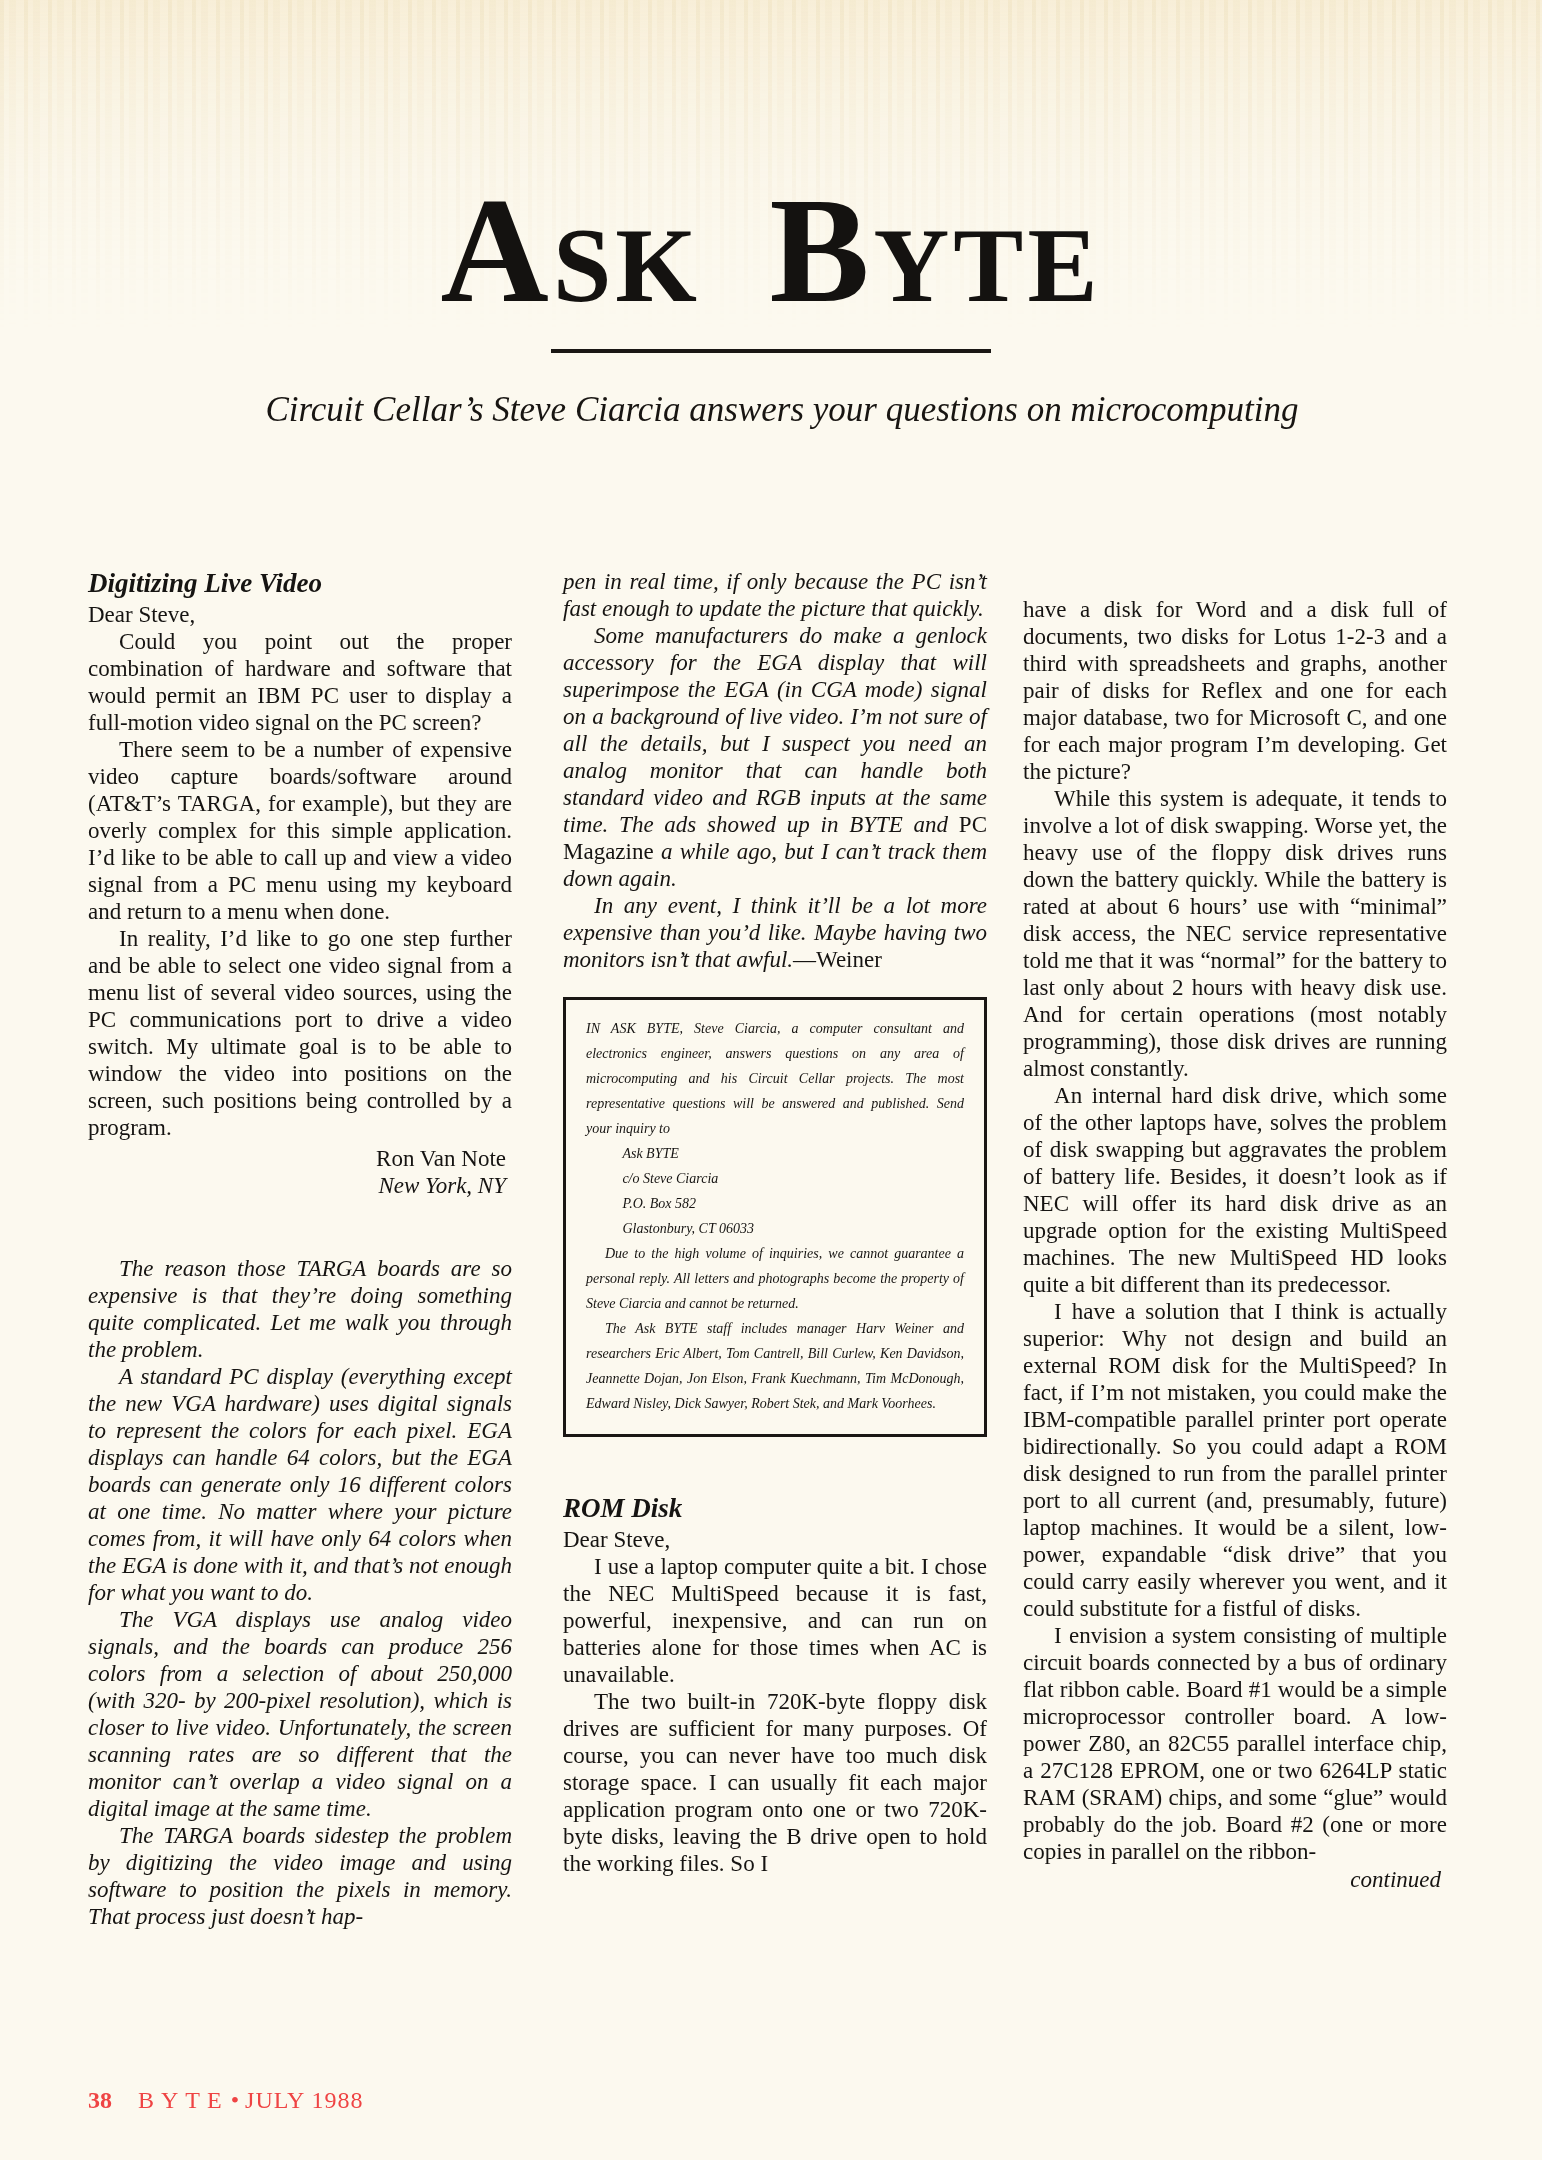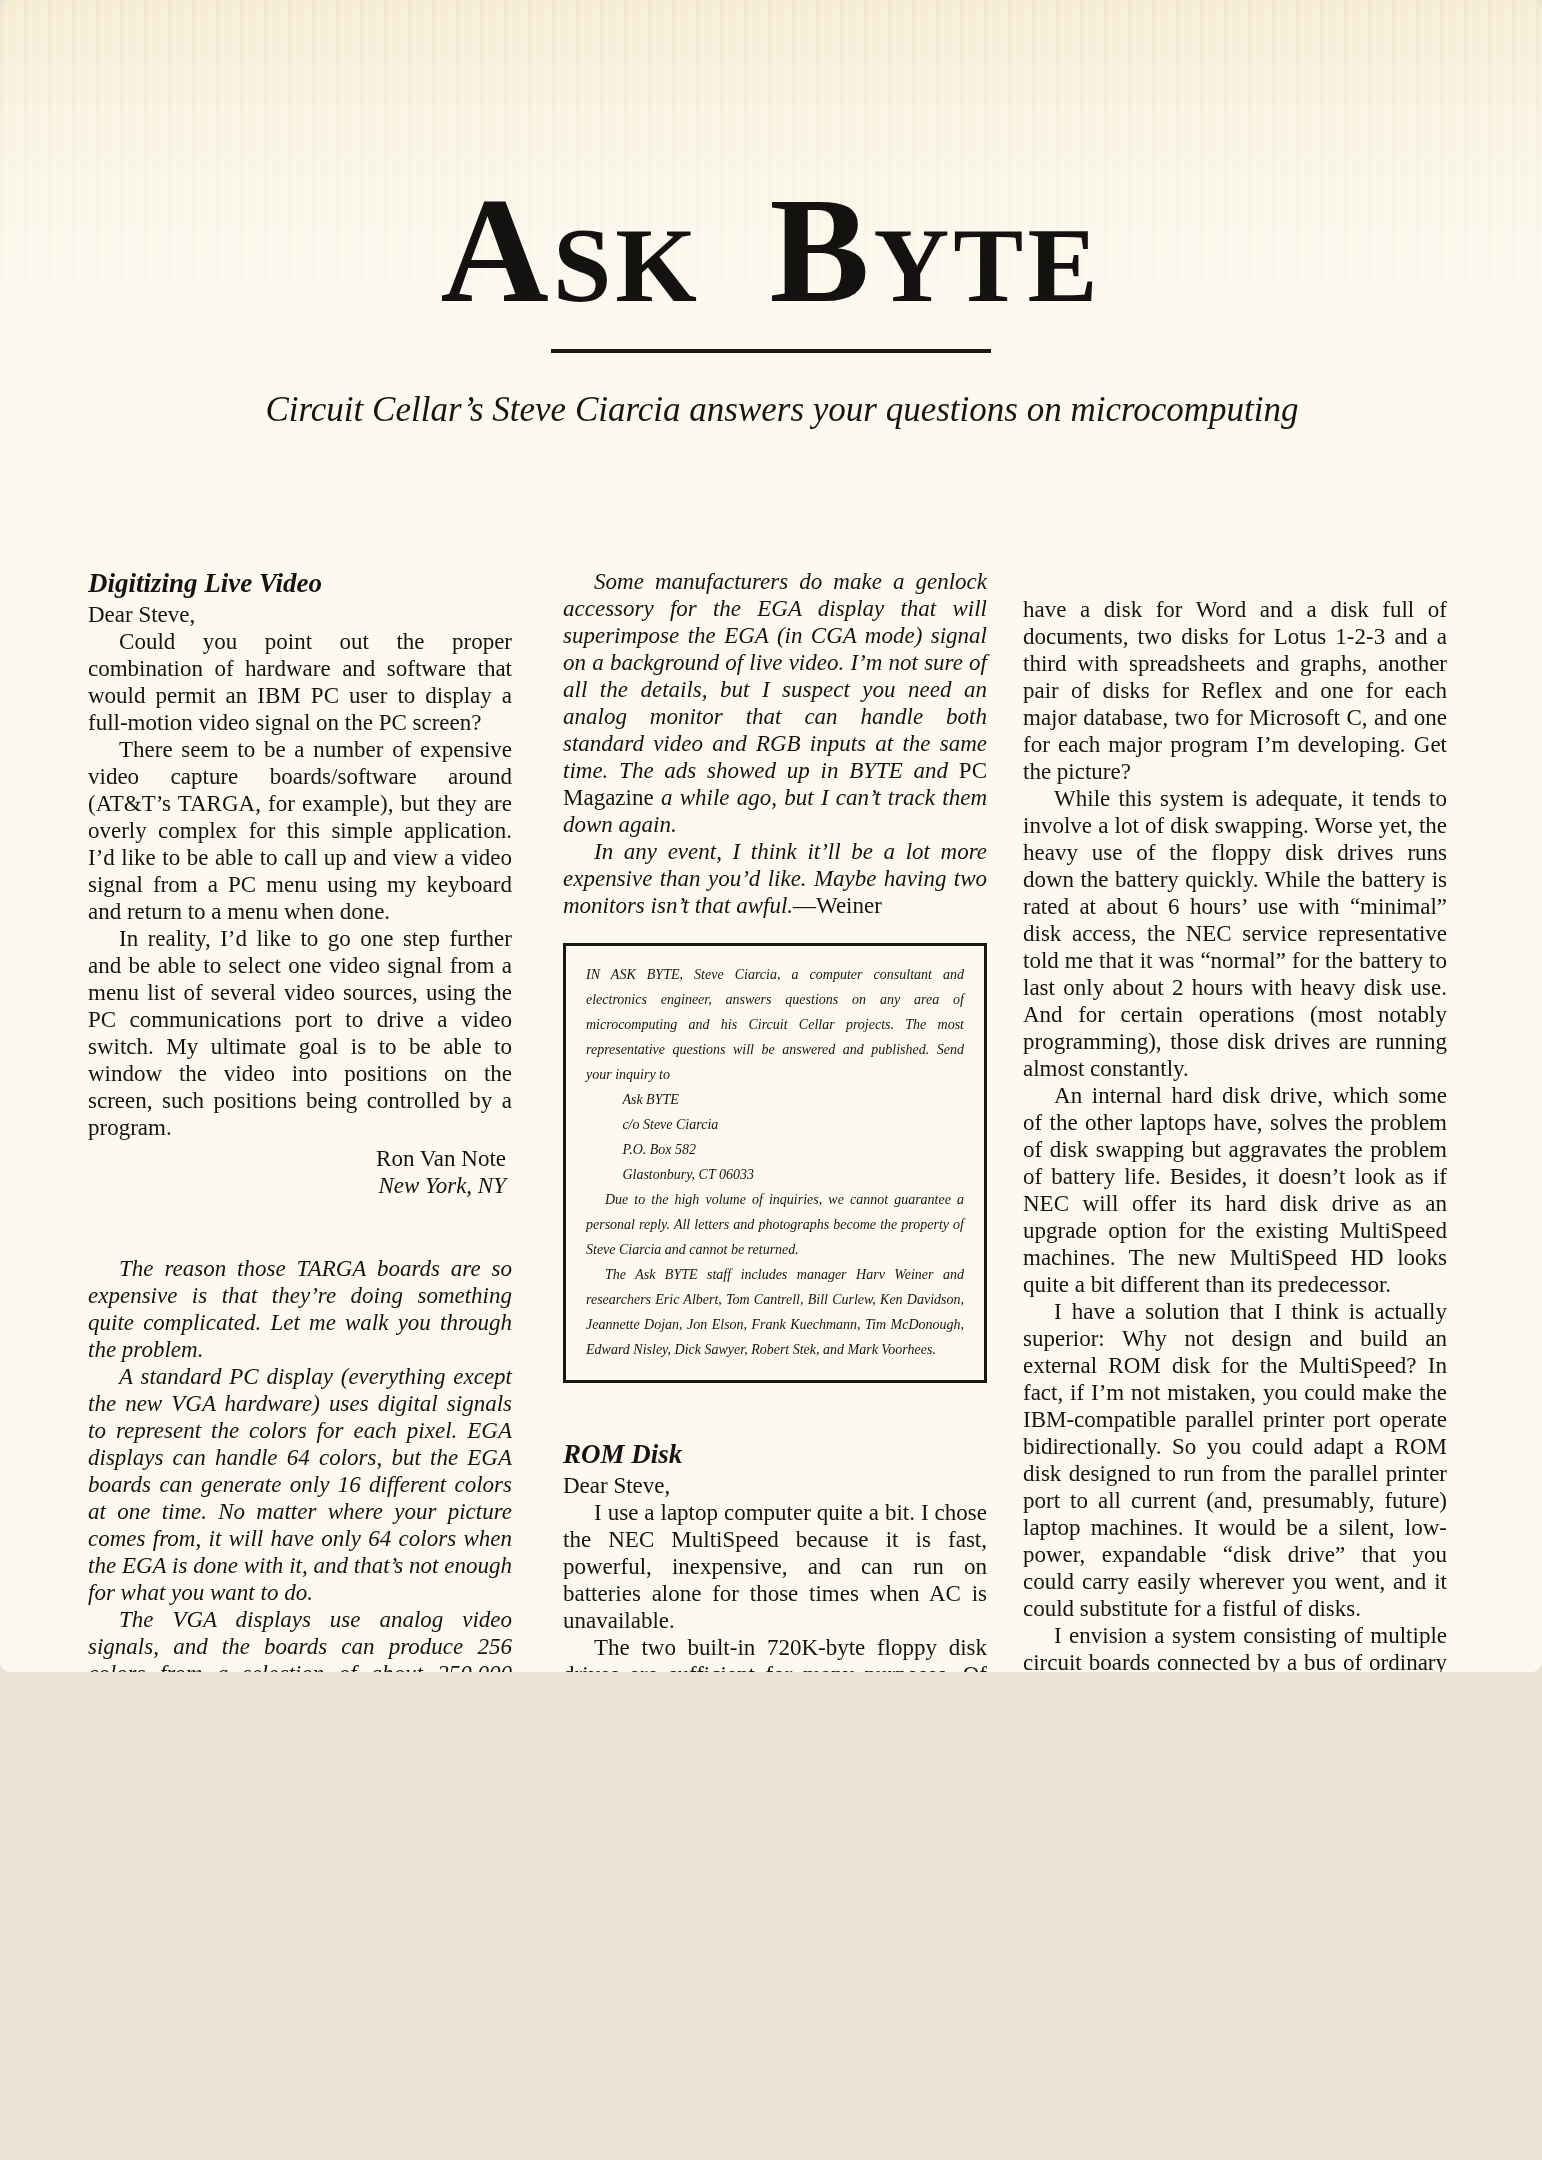--- a/index.html
+++ b/index.html
@@ -4,24 +4,23 @@
 <style>
   html,body{margin:0;padding:0;}
   body{
     width:1542px;height:2160px;
     background:#e9e4d6;
     font-family:"Liberation Serif", serif;
     color:#161412;
   }
   .page{
     position:relative;
-    width:1542px;height:1672px;
+    width:1542px;height:2160px;
     background:#fcf9ef;
     overflow:hidden;
-    border-radius:11px;
   }
   .texture{
     position:absolute;left:0;top:0;width:100%;height:330px;
     background:
       linear-gradient(to bottom, rgba(240,221,178,0.38), rgba(240,221,178,0) 88%),
       repeating-linear-gradient(90deg,
         rgba(221,196,140,0.20) 0 4px, rgba(252,249,239,0) 4px 9px,
         rgba(229,206,155,0.12) 9px 16px, rgba(252,249,239,0) 16px 24px);
     -webkit-mask-image:linear-gradient(to bottom,#000 0%,transparent 100%);
     mask-image:linear-gradient(to bottom,#000 0%,transparent 100%);
@@ -120,20 +119,21 @@
       <span class="sig-name">Ron Van Note</span>
       <span class="sig-loc">New York, NY</span>
     </div>
     <p class="reply indent">The reason those TARGA boards are so expensive is that they’re doing something quite complicated. Let me walk you through the problem.</p>
     <p class="reply indent">A standard PC display (everything except the new VGA hardware) uses digital signals to represent the colors for each pixel. EGA displays can handle 64 colors, but the EGA boards can generate only 16 different colors at one time. No matter where your picture comes from, it will have only 64 colors when the EGA is done with it, and that’s not enough for what you want to do.</p>
     <p class="reply indent">The VGA displays use analog video signals, and the boards can produce 256 colors from a selection of about 250,000 (with 320- by 200-pixel resolution), which is closer to live video. Unfortunately, the screen scanning rates are so different that the monitor can’t overlap a video signal on a digital image at the same time.</p>
     <p class="reply indent">The TARGA boards sidestep the problem by digitizing the video image and using software to position the pixels in memory. That process just doesn’t hap-</p>
   </div>
 
   <div class="col col2">
+    <p class="reply noindent">pen in real time, if only because the PC isn’t fast enough to update the picture that quickly.</p>
     <p class="reply indent">
       <span>Some manufacturers do make a genlock accessory for the EGA display that will superimpose the EGA (in CGA mode) signal on a background of live video. I’m not sure of all the details, but I suspect you need an analog monitor that can handle both standard video and RGB inputs at the same time. The ads showed up in BYTE and </span><span class="roman">PC Magazine</span><span> a while ago, but I can’t track them down again.</span>
     </p>
     <p class="reply indent">
       <span>In any event, I think it’ll be a lot more expensive than you’d like. Maybe having two monitors isn’t that awful.</span><span class="roman">—Weiner</span>
     </p>
 
     <div class="infobox">
       <p class="noindent">IN ASK BYTE, Steve Ciarcia, a computer consultant and electronics engineer, answers questions on any area of microcomputing and his Circuit Cellar projects. The most representative questions will be answered and published. Send your inquiry to</p>
       <p class="addr">Ask BYTE</p>

